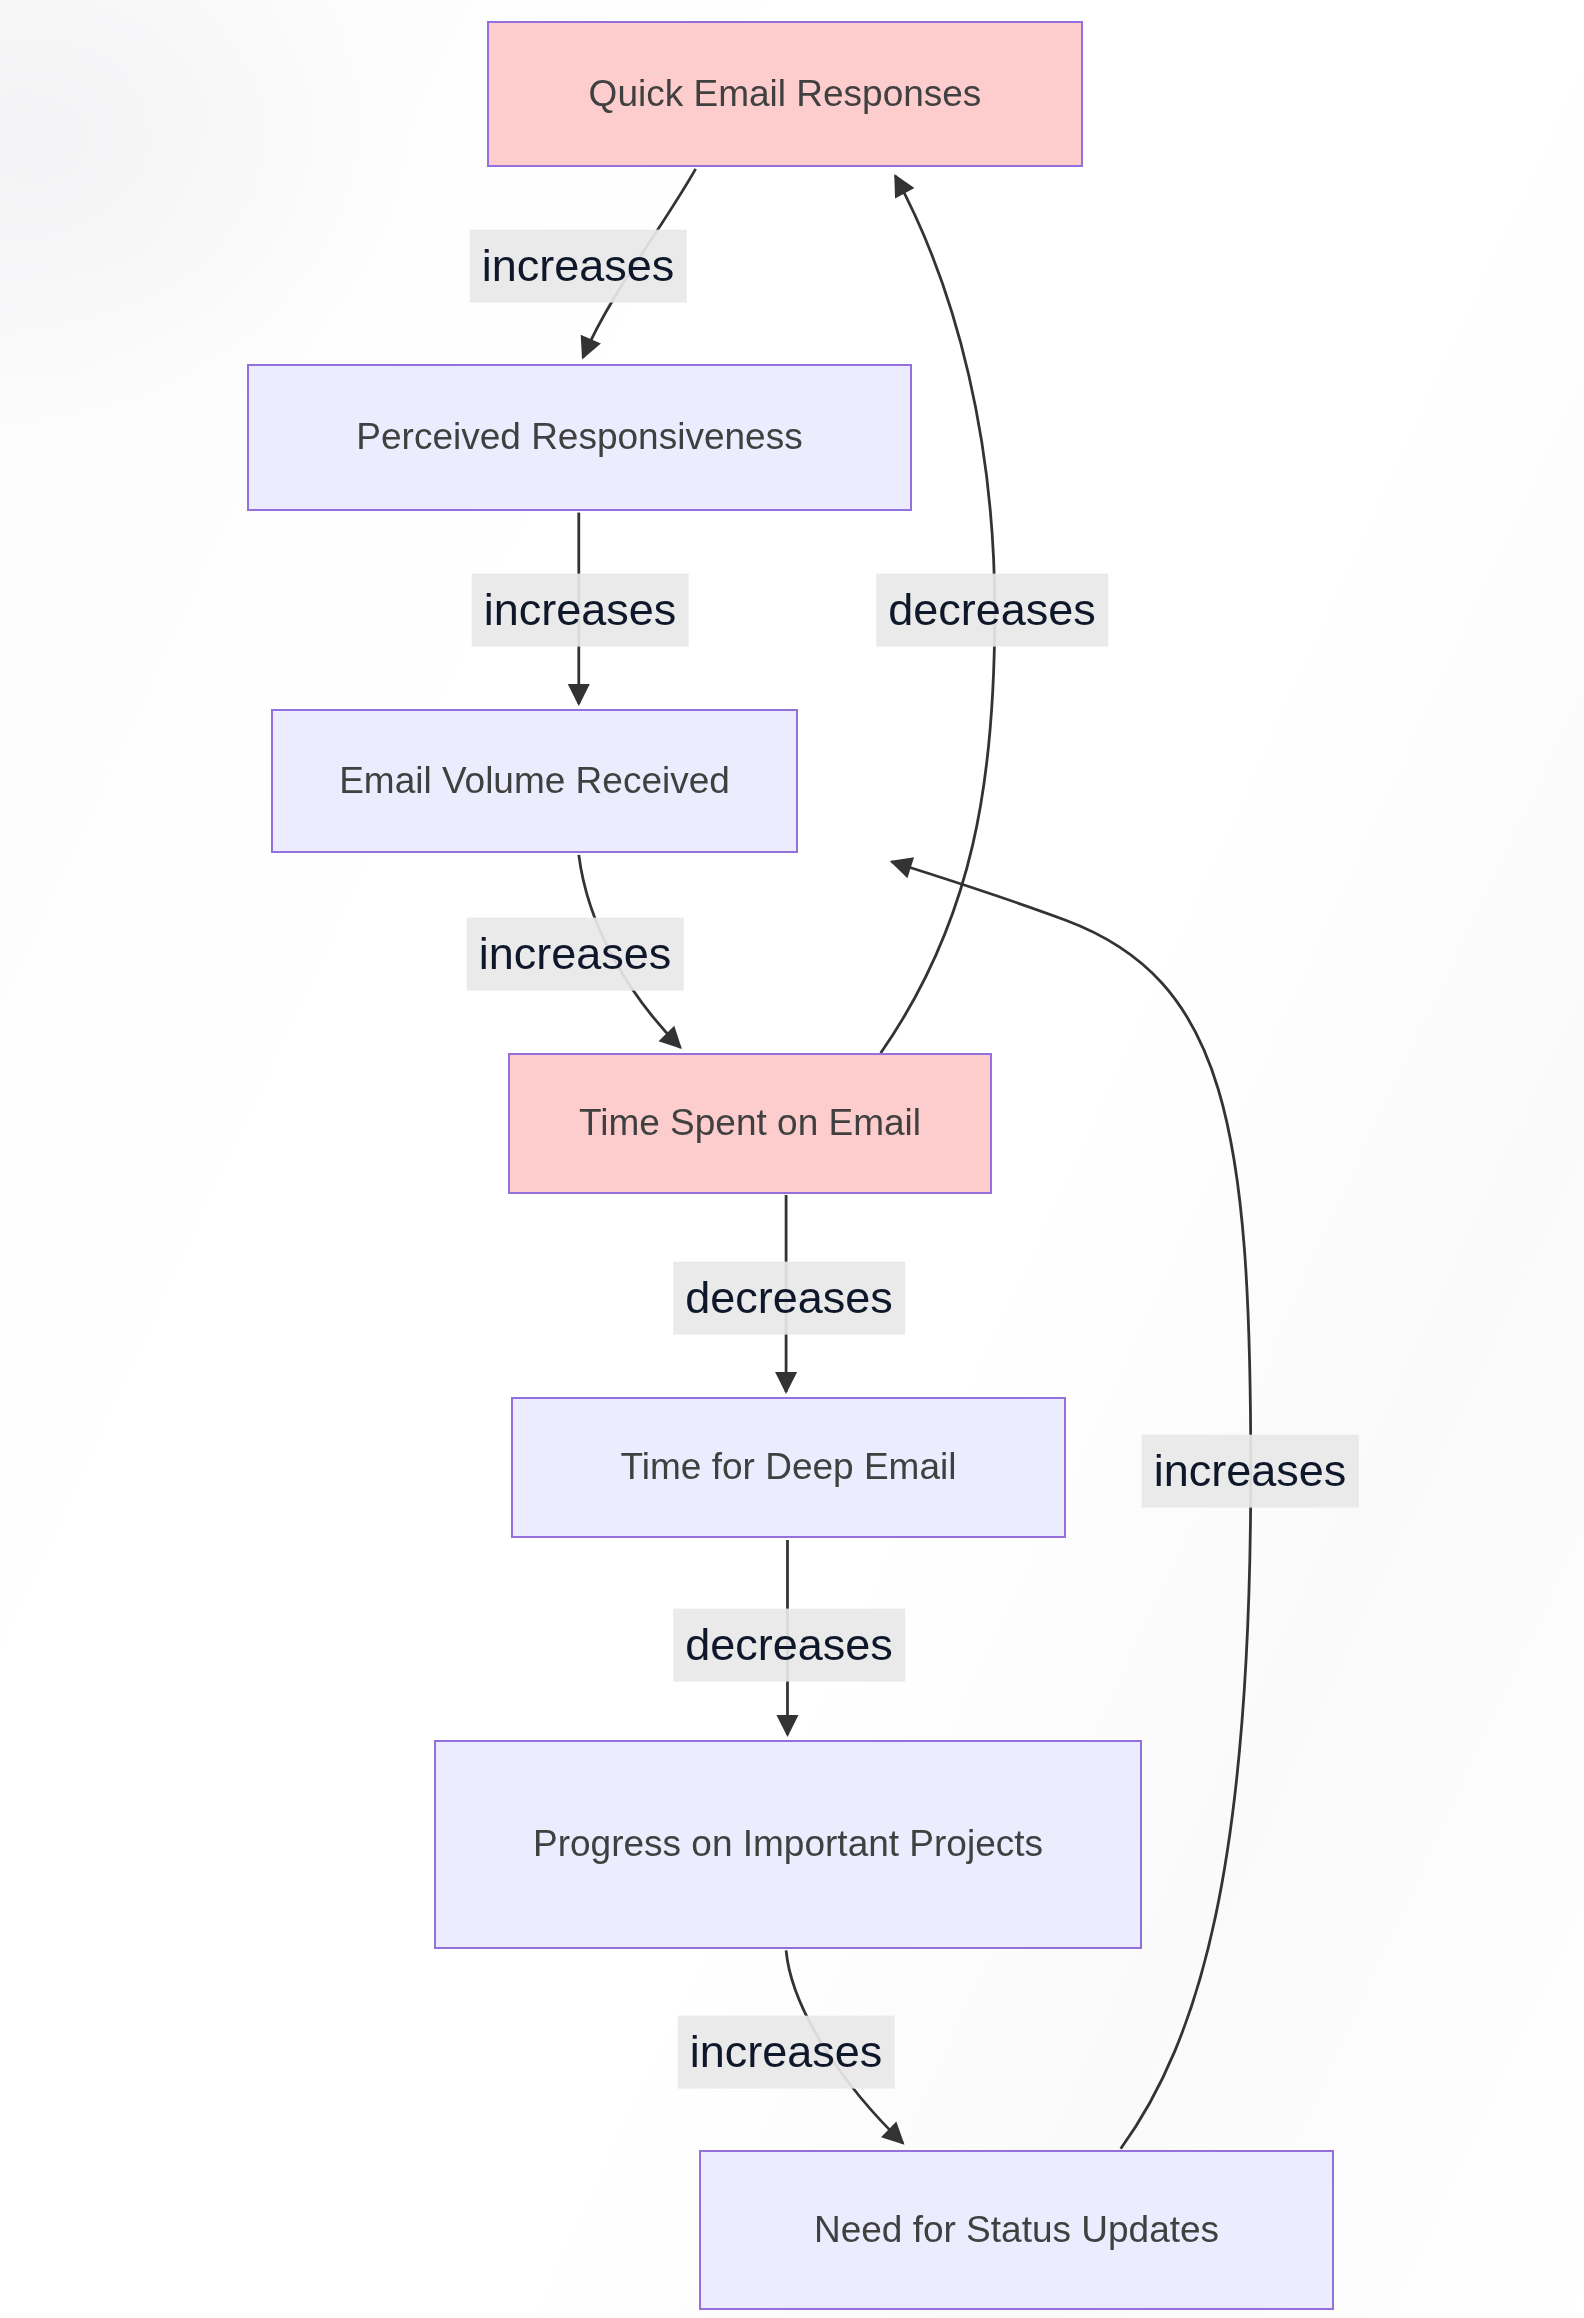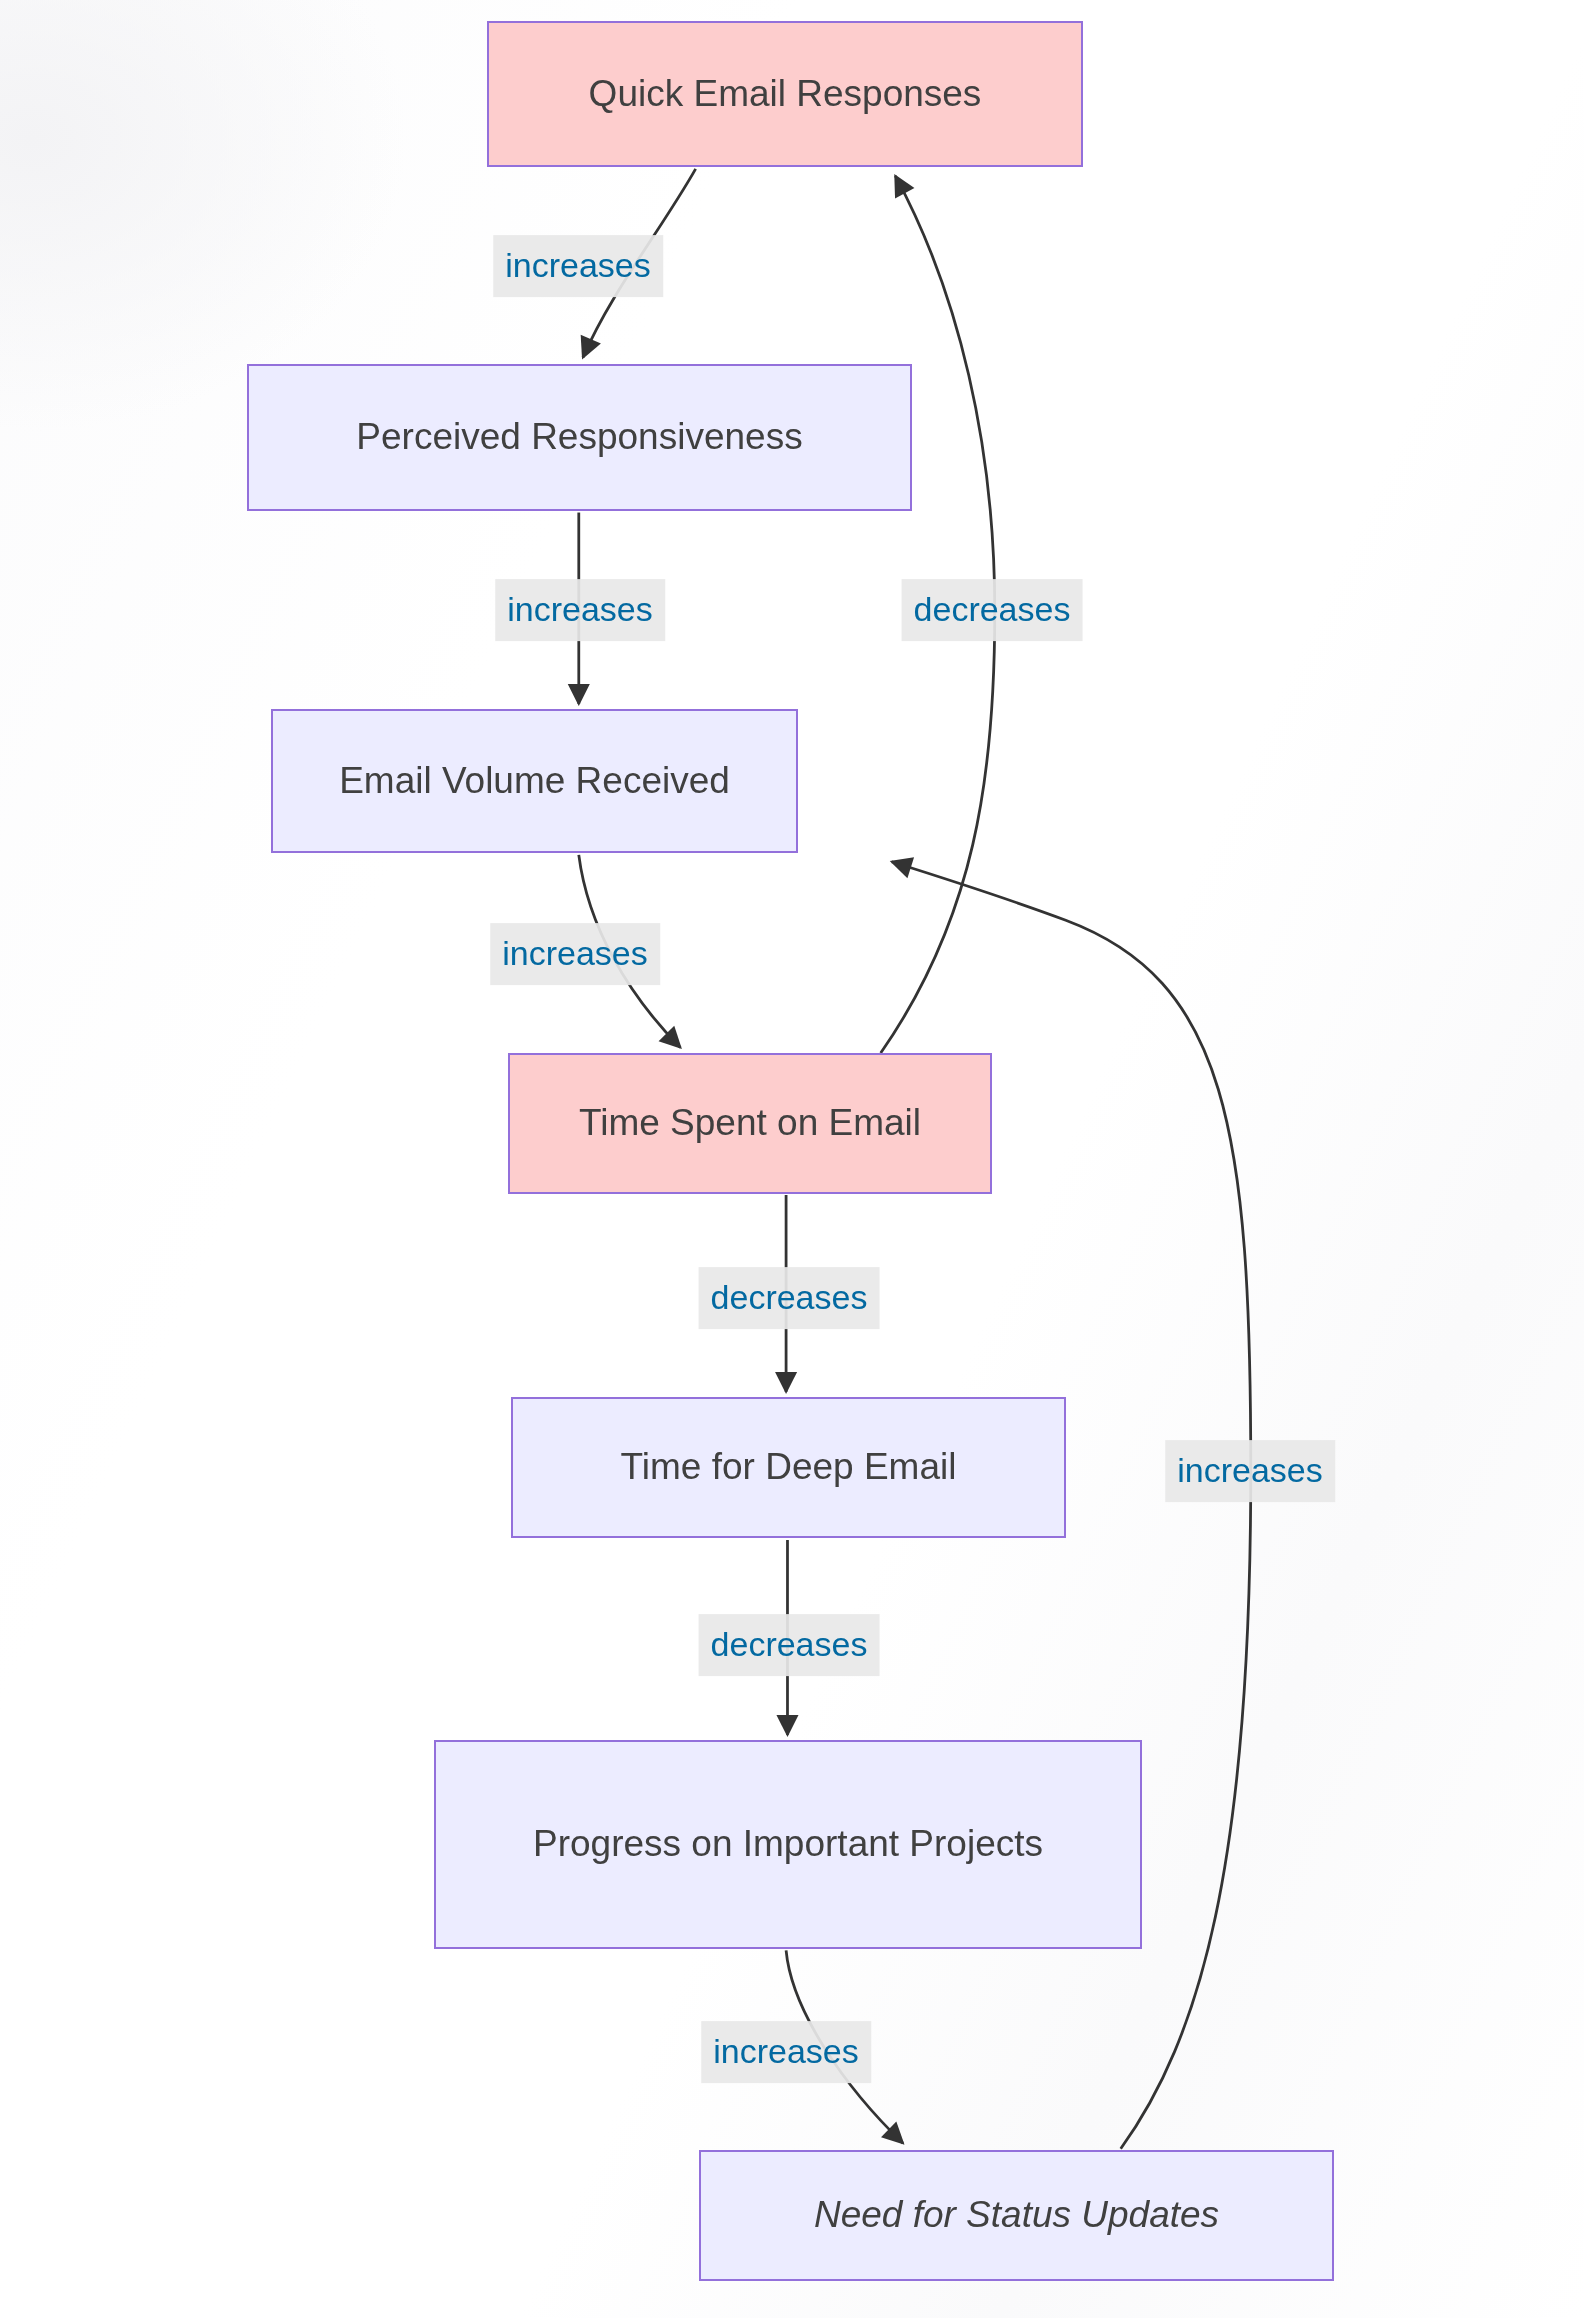--- a/index.html
+++ b/index.html
@@ -40,29 +40,29 @@
   }
   .node.default   { background: #ececff; }
   .node.highlight { background: #fdcdcd; }
 
   .node-qer { left: 487px;  top: 21px;   width: 596px;  height: 146px; }
   .node-pr  { left: 247px;  top: 364px;  width: 665px;  height: 147px; }
   .node-evr { left: 271px;  top: 709px; width: 527px;  height: 144px; }
   .node-tse { left: 508px;  top: 1053px; width: 484px;  height: 141px; }
   .node-tdw { left: 511px;  top: 1397px; width: 555px;  height: 141px; }
   .node-pip { left: 434px;  top: 1740px; width: 708px; height: 209px; }
-  .node-nsu { left: 699px; top: 2150px; width: 635px;  height: 131px; font-style: italic; }
+  .node-nsu { left: 699px; top: 2150px; width: 635px;  height: 160px; }
   .node-pip .node-label { max-width: 529px; }
 
   .edge-label {
     position: absolute;
     transform: translate(-50%, -50%);
     background: rgba(232,232,232,0.92);
-    color: #0369a1;
-    font-size: 34px;
+    color: #0f172a;
+    font-size: 45px;
     line-height: 1;
     padding: 13.2px 12px 14.6px 12px;
     white-space: nowrap;
   }
   .lbl-e1 { left: 578px;  top: 266px; }
   .lbl-e2 { left: 580px;  top: 610px; }
   .lbl-e4 { left: 992px; top: 610px; }
   .lbl-e3 { left: 575px;  top: 954px; }
   .lbl-e5 { left: 789px; top: 1298px; }
   .lbl-e6 { left: 789px; top: 1645px; }

